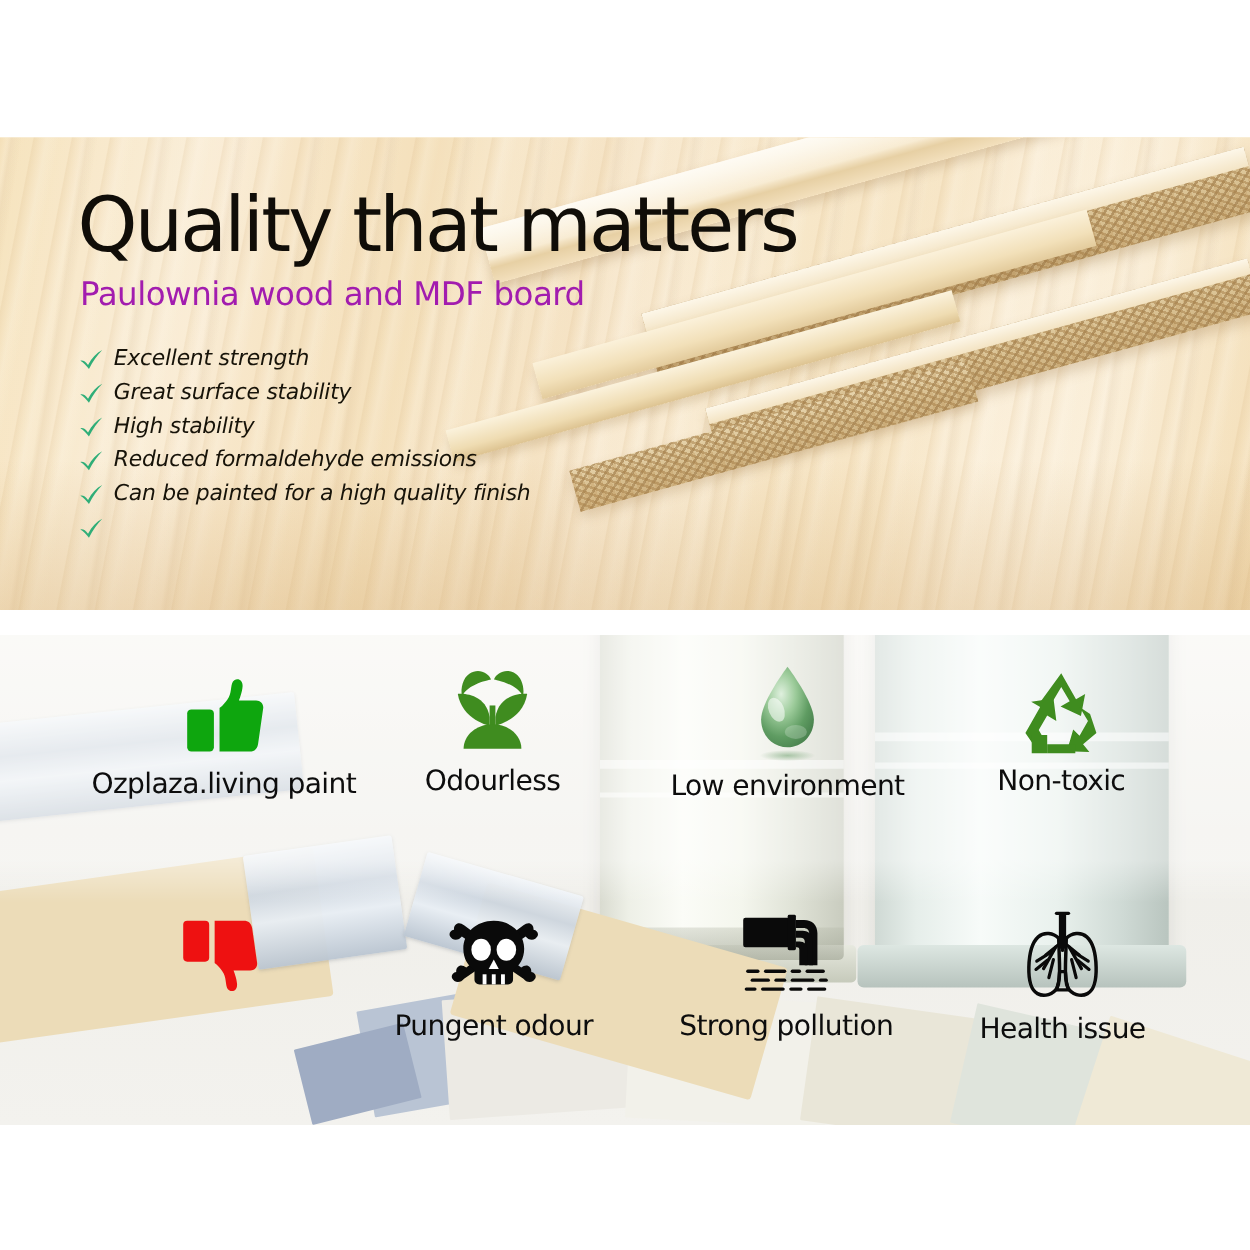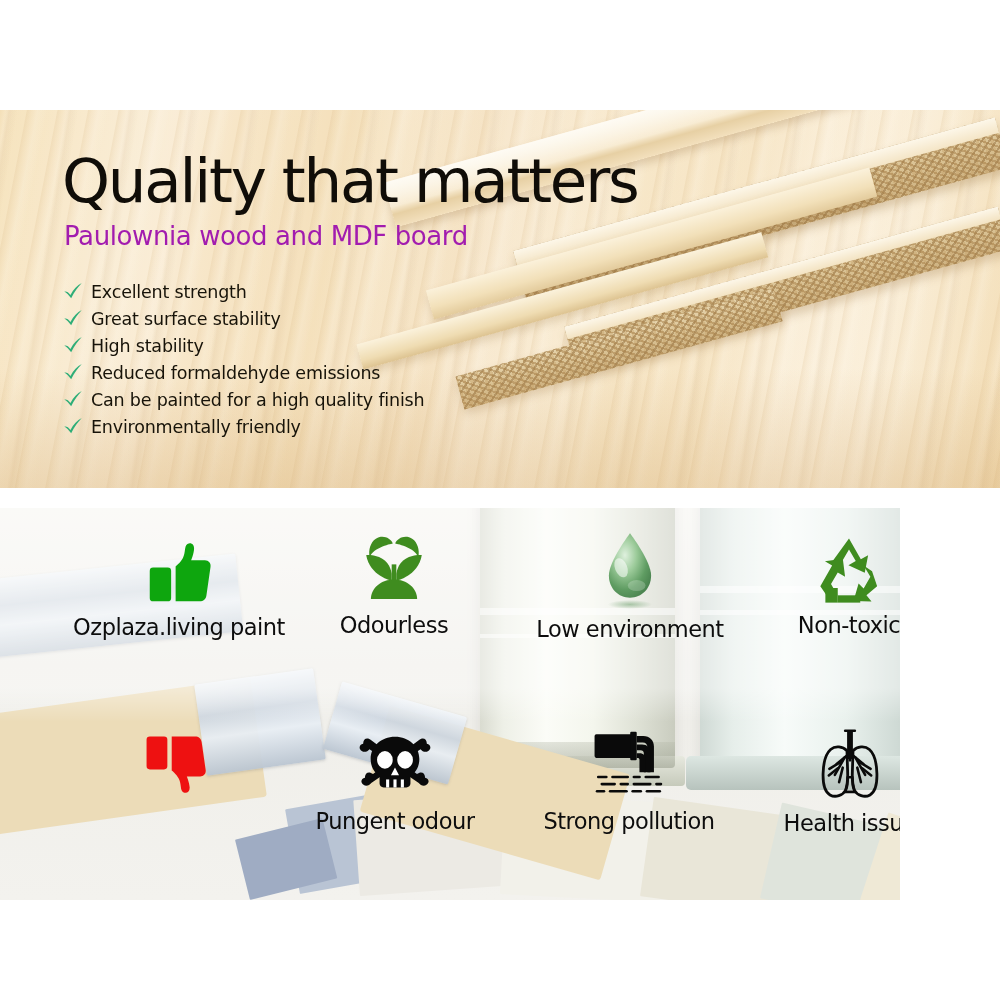--- a/index.html
+++ b/index.html
@@ -190,23 +190,24 @@
     letter-spacing: -0.4px;
     white-space: nowrap;
   }
   .feature-list {
     list-style: none;
     margin: 26px 0 0 0;
     padding: 0;
   }
   .feature-item {
     display: flex;
-    align-items: flex-end;
+    align-items: flex-start;
     margin-bottom: 2px;
     height: 25px;
+    font-style: italic;
   }
   .check-icon {
     width: 22px;
     height: 22px;
     flex: 0 0 22px;
     margin-right: 7px;
     display: block;
   }
   .feature-label {
     font-family: "DejaVu Sans", sans-serif;
@@ -214,21 +215,21 @@
     color: #171309;
     letter-spacing: -0.2px;
     white-space: nowrap;
   }
 
   
   .panel-paint {
     position: absolute;
     left: 0;
     top: 508px;
-    width: 900px;
+    width: 1000px;
     height: 392px;
     overflow: hidden;
     background: #f2f0ec;
   }
   .paint-bg {
     position: absolute;
     inset: 0;
     background:
       linear-gradient(to bottom, #f7f6f2 0%, #efeee9 40%, #f3f2ee 100%);
   }
@@ -399,21 +400,20 @@
         <li class="feature-item">
           <svg class="check-icon" viewBox="0 0 24 24">
             <path d="M2.5 12.6 C4.6 12.0 7.0 13.1 9.2 16.4 C12.4 10.2 16.6 5.9 21.6 3.3 C17.4 7.6 13.3 13.0 10.0 19.9 C7.6 16.7 5.2 14.3 2.5 12.6 Z" fill="#2fae78"></path>
           </svg>
           <span class="feature-label">Can be painted for a high quality finish</span>
         </li>
         <li class="feature-item">
           <svg class="check-icon" viewBox="0 0 24 24">
             <path d="M2.5 12.6 C4.6 12.0 7.0 13.1 9.2 16.4 C12.4 10.2 16.6 5.9 21.6 3.3 C17.4 7.6 13.3 13.0 10.0 19.9 C7.6 16.7 5.2 14.3 2.5 12.6 Z" fill="#2fae78"></path>
           </svg>
-          <span class="feature-label">Environmentally friendly</span>
         </li>
       </ul>
     </div>
   </div>
 
   <div class="panel-paint">
     <div class="paint-bg"></div>
 
     <div class="can can-1">
       <div class="can-band" style="top:150px;"></div>

